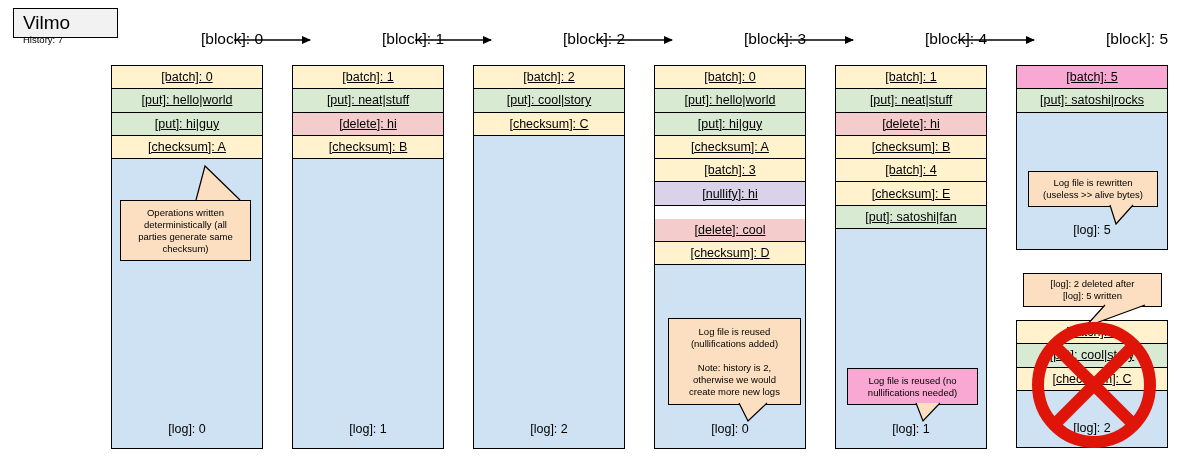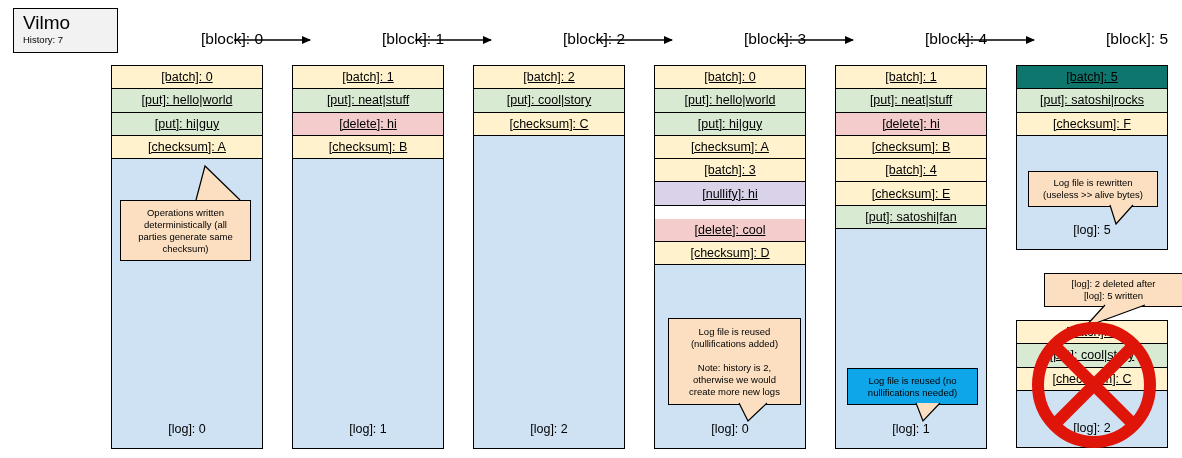--- a/index.html
+++ b/index.html
@@ -1,21 +1,21 @@
 <!DOCTYPE html>
 <html><head>
 <meta charset="utf-8">
 <style>
   html,body { margin:0; padding:0; background:#ffffff; }
   .canvas {
     position:relative; width:1182px; height:458px; background:#ffffff;
     font-family:"Liberation Sans", sans-serif; color:#000; overflow:hidden;
   }
   .legend {
-    position:absolute; left:13px; top:8px; width:105px; height:45px;
+    position:absolute; left:13px; top:8px; width:105px; height:30px;
     box-sizing:border-box; background:#F2F2F2; border:1.5px solid #000;
     padding-left:9px;
   }
   .legend-title { font-size:19px; line-height:22px; margin-top:3px; }
   .legend-history { font-size:9.5px; line-height:11px; }
   .block-header {
     position:absolute; top:29px; width:152px; height:20px;
     text-align:right; font-size:15.5px; line-height:20px;
   }
   .block-column {
@@ -101,23 +101,22 @@
         <div class="op-row" style="background: rgb(244, 204, 204);">[delete]: hi</div>
         <div class="op-row" style="background: rgb(255, 242, 204);">[checksum]: B</div>
         <div class="op-row" style="background: rgb(255, 242, 204);">[batch]: 4</div>
         <div class="op-row" style="background: rgb(255, 242, 204);">[checksum]: E</div>
         <div class="op-row" style="background: rgb(217, 234, 211);">[put]: satoshi|fan</div>
         <div class="log-box" style="background: rgb(207, 226, 243);">
           <div class="log-label">[log]: 1</div>
         </div>
       </div>
       <div class="block-column" style="left: 1016px; top: 65px; width: 152px; height: 185px;">
-        <div class="op-row" style="background: #0f766e;">[batch]: 5</div>
+        <div class="op-row" style="background: #f9a8d4;">[batch]: 5</div>
         <div class="op-row" style="background: rgb(217, 234, 211);">[put]: satoshi|rocks</div>
-        <div class="op-row" style="background: rgb(255, 242, 204);">[checksum]: F</div>
         <div class="log-box" style="background: rgb(207, 226, 243);">
           <div class="log-label">[log]: 5</div>
         </div>
       </div>
       <div class="block-column" style="left: 1016px; top: 320px; width: 152px; height: 128px;">
         <div class="op-row" style="background: rgb(255, 242, 204);">[batch]: 2</div>
         <div class="op-row" style="background: rgb(217, 234, 211);">[put]: cool|story</div>
         <div class="op-row" style="background: rgb(255, 242, 204);">[checksum]: C</div>
         <div class="log-box" style="background: rgb(207, 226, 243);">
           <div class="log-label">[log]: 2</div>
@@ -128,25 +127,25 @@
       <div class="note" style="left: 120px; top: 200px; width: 131px; height: 61px; background: rgb(251, 223, 192);">Operations written
 deterministically (all
 parties generate same
 checksum)</div>
       <div class="note" style="left: 668px; top: 318px; width: 133px; height: 87px; background: rgb(251, 223, 192);">Log file is reused
 (nullifications added)
 
 Note: history is 2,
 otherwise we would
 create more new logs</div>
-      <div class="note" style="left: 847px; top: 368px; width: 131px; height: 37px; background: #0ea5e9;">Log file is reused (no
+      <div class="note" style="left: 847px; top: 368px; width: 131px; height: 37px; background: #f9a8d4;">Log file is reused (no
 nullifications needed)</div>
       <div class="note" style="left: 1028px; top: 171px; width: 130px; height: 36px; background: rgb(251, 223, 192);">Log file is rewritten
 (useless &gt;&gt; alive bytes)</div>
-      <div class="note" style="left: 1044px; top: 273px; width: 139px; height: 34px; background: rgb(251, 223, 192);">[log]: 2 deleted after
+      <div class="note" style="left: 1023px; top: 273px; width: 139px; height: 34px; background: rgb(251, 223, 192);">[log]: 2 deleted after
 [log]: 5 written</div>
     </div>
   <svg id="overlay" width="1182" height="458" viewBox="0 0 1182 458">
       <defs>
         <marker id="ah" markerWidth="9" markerHeight="8" refX="8" refY="4" orient="auto" markerUnits="userSpaceOnUse">
           <path d="M0,0 L9,4 L0,8 Z" fill="#000"></path>
         </marker>
       </defs>
       <line x1="234" y1="40" x2="310" y2="40" stroke="#000" stroke-width="1.4" marker-end="url(#ah)"></line>
       <line x1="415" y1="40" x2="491" y2="40" stroke="#000" stroke-width="1.4" marker-end="url(#ah)"></line>

